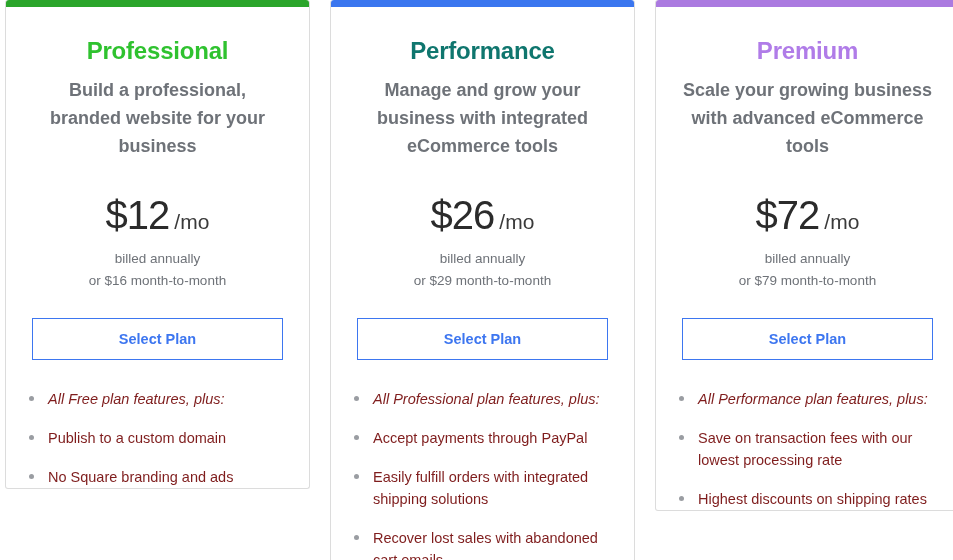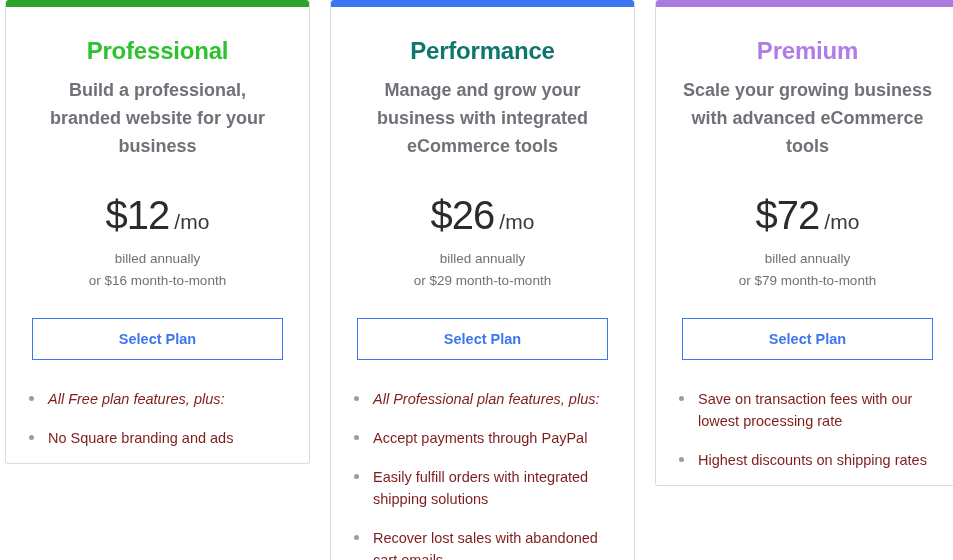--- a/index.html
+++ b/index.html
@@ -28,21 +28,20 @@
     flex: 0 0 305px;
     width: 305px;
     box-sizing: border-box;
     background: #ffffff;
     border: 1px solid #dcdcdc;
     border-top: none;
     border-radius: 3px;
     display: flex;
     flex-direction: column;
     align-items: stretch;
-    padding-bottom: 14px;
   }
 
   .accent-bar {
     height: 7px;
     width: 100%;
     border-radius: 3px 3px 0 0;
   }
 
   .plan-title {
     text-align: center;
@@ -147,20 +146,21 @@
     <div class="plan-card" style="border-color: rgb(220, 220, 220);">
       <div class="accent-bar" style="background: rgb(42, 165, 42);"></div>
       <div class="plan-title" style="color: rgb(47, 194, 47);">Professional</div>
       <div class="plan-subtitle">Build a professional, branded website for your business</div>
       <div class="price-block"><span class="price-amount">$12</span><span class="price-period">/mo</span></div>
       <div class="billing-note">billed annually</div>
       <div class="billing-note" style="margin-top: 0px;">or $16 month-to-month</div>
       <button class="select-plan-btn" style="color: rgb(61, 118, 240); border-color: rgb(61, 118, 240);">Select Plan</button>
       <ul class="features-list">
         <li class="feature-item is-italic">All Free plan features, plus:</li>
+        <li class="feature-item">Publish to a custom domain</li>
         <li class="feature-item">No Square branding and ads</li>
       </ul>
     </div>
     <div class="plan-card" style="border-color: rgb(220, 220, 220);">
       <div class="accent-bar" style="background: rgb(58, 118, 239);"></div>
       <div class="plan-title" style="color: #0f766e;">Performance</div>
       <div class="plan-subtitle">Manage and grow your business with integrated eCommerce tools</div>
       <div class="price-block"><span class="price-amount">$26</span><span class="price-period">/mo</span></div>
       <div class="billing-note">billed annually</div>
       <div class="billing-note" style="margin-top: 0px;">or $29 month-to-month</div>
@@ -174,17 +174,18 @@
     </div>
     <div class="plan-card" style="border-color: rgb(220, 220, 220);">
       <div class="accent-bar" style="background: rgb(171, 122, 224);"></div>
       <div class="plan-title" style="color: rgb(176, 124, 232);">Premium</div>
       <div class="plan-subtitle">Scale your growing business with advanced eCommerce tools</div>
       <div class="price-block"><span class="price-amount">$72</span><span class="price-period">/mo</span></div>
       <div class="billing-note">billed annually</div>
       <div class="billing-note" style="margin-top: 0px;">or $79 month-to-month</div>
       <button class="select-plan-btn" style="color: rgb(61, 118, 240); border-color: rgb(61, 118, 240);">Select Plan</button>
       <ul class="features-list">
+        <li class="feature-item is-italic">All Performance plan features, plus:</li>
         <li class="feature-item">Save on transaction fees with our lowest processing rate</li>
         <li class="feature-item">Highest discounts on shipping rates</li>
       </ul>
     </div>
   </div>
 
 </body></html>

